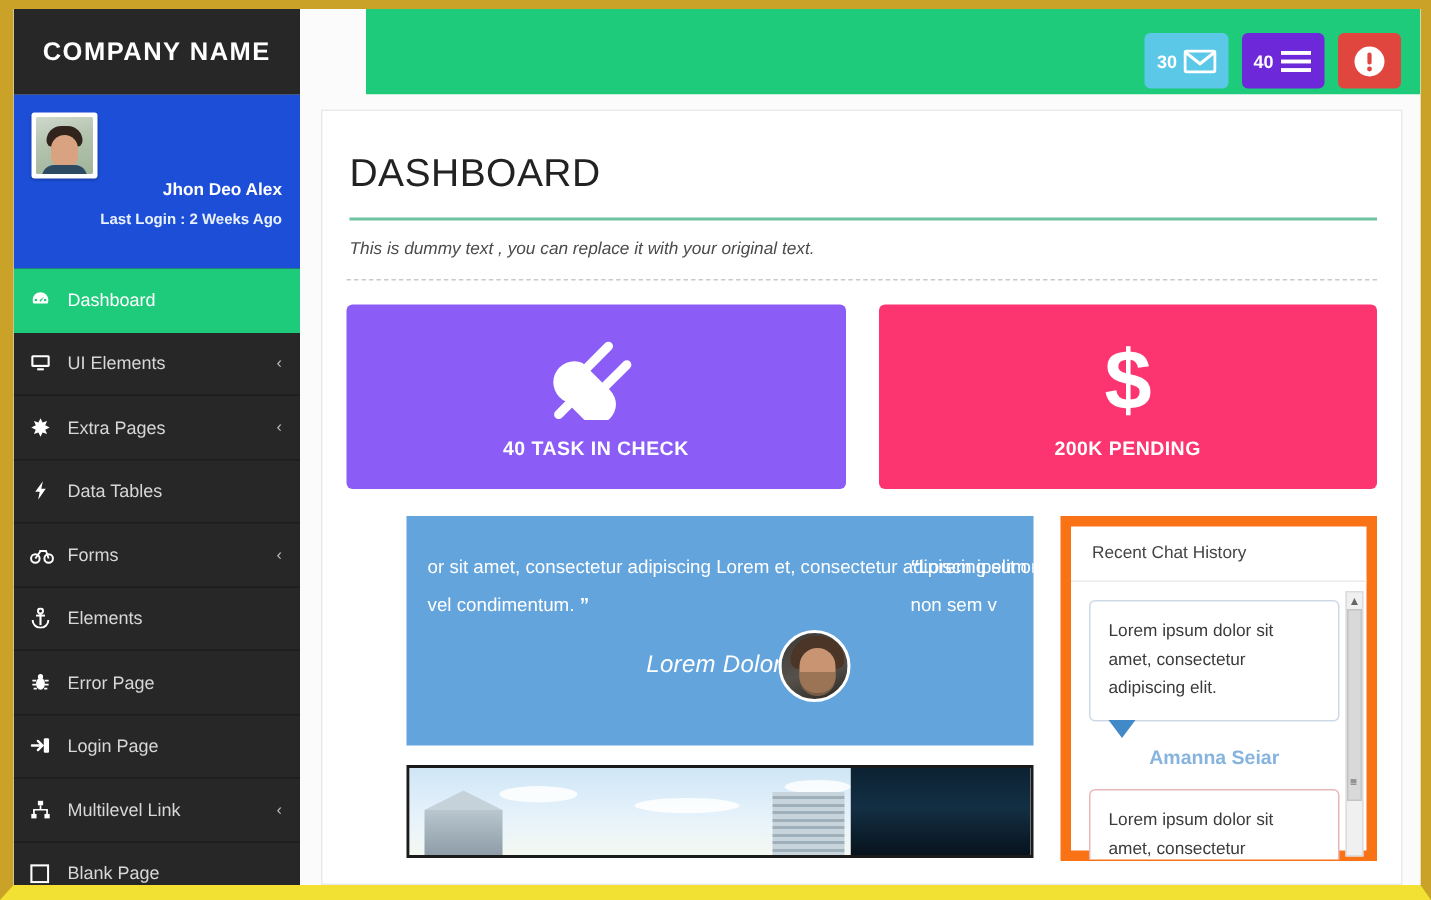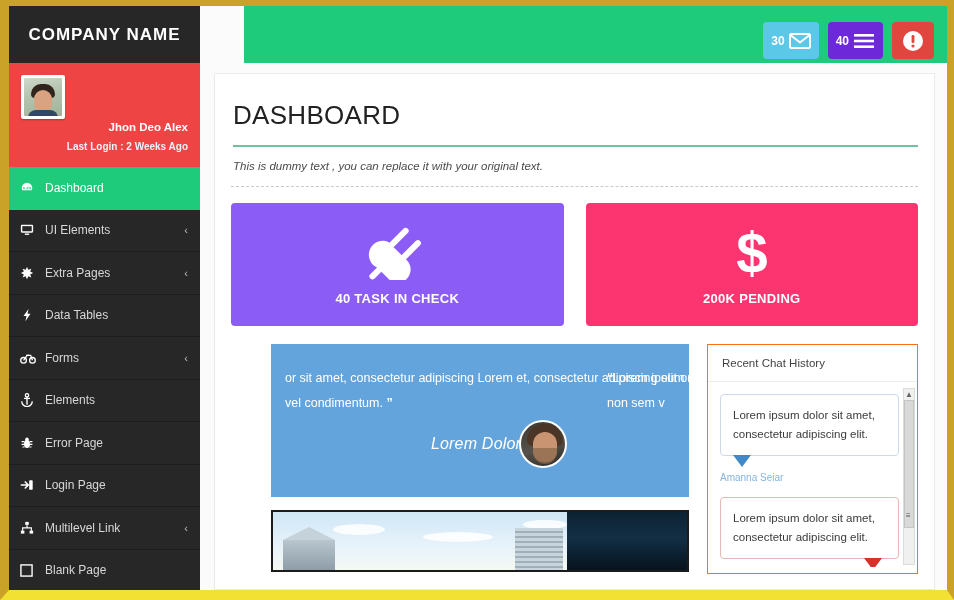--- a/index.html
+++ b/index.html
@@ -43,21 +43,21 @@
   .hbtn.mail { background:#5bc8e8; }
   .hbtn.menu { background:#6d28d9; }
   .hbtn.alert{ background:#e0453e; min-width:42px; }
   .hbtn svg { display:block; }
 
   
   .sidebar {
     position:absolute; top:57px; left:0; width:191px; bottom:0;
     background:#272727; overflow:hidden;
   }
-  .userbox { background:#ef4444; height:104px; position:relative; padding:12px 12px 0 12px; }
+  .userbox { background:#1d4ed8; height:116px; position:relative; padding:12px 12px 0 12px; }
   .avatar {
     width:44px; height:44px; background:#fff; padding:3px;
     border-radius:2px; box-shadow:0 1px 2px rgba(0,0,0,.25);
   }
   .avatar-inner {
     width:100%; height:100%; border-radius:1px; overflow:hidden; position:relative;
     background:linear-gradient(165deg,#cfd8cd 0%,#b4c4ae 42%,#9fb39a 100%);
   }
   .face { position:absolute; left:50%; bottom:-2px; transform:translateX(-50%); width:30px; height:34px; }
   .hair { position:absolute; left:3px; top:0; width:24px; height:14px; background:#31241c; border-radius:12px 12px 5px 5px; }
@@ -128,35 +128,35 @@
   .sky {
     flex:1; position:relative;
     background:linear-gradient(180deg,#cfe6f5 0%,#e6f2fb 55%,#f4f8f2 100%);
   }
   .bldgA { position:absolute; left:10px; bottom:0; width:52px; height:30px; background:linear-gradient(180deg,#b9c6ce,#8e9da8); }
   .bldgA:after{ content:""; position:absolute; left:0; top:-13px; width:0; height:0; border-left:26px solid transparent; border-right:26px solid transparent; border-bottom:13px solid #c6d2da; }
   .bldgB { position:absolute; right:4px; bottom:0; width:48px; height:42px; background:repeating-linear-gradient(180deg,#c8d4dc 0 3px,#9fb0bb 3px 5px); }
   .cloud { position:absolute; background:#fff; border-radius:50%; opacity:.85; }
   .darkpane { width:120px; background:linear-gradient(180deg,#0c2233 0%,#132f44 45%,#07131d 100%); }
 
-  .chatpanel { border:1px solid #f97316; background:#fff; height:230px; position:relative; }
+  .chatpanel { border:7px solid #f97316; background:#fff; height:230px; position:relative; }
   .chathead { padding:12px 14px; font-size:11.5px; color:#444; border-bottom:1px solid #ececec; }
   .chatbody { position:relative; padding:12px 18px 0 12px; height:185px; overflow:hidden; }
   .bubble {
     border:1px solid #cdd9e6; border-radius:4px; background:#fff;
     padding:11px 12px; font-size:11.5px; color:#3b3b3b; line-height:19px; position:relative;
   }
   .bubble.red { border-color:#e8b7b7; }
   .bubble .tail, .bubble .tail-r {
     position:absolute; bottom:-12px; width:0; height:0;
     border-left:9px solid transparent; border-right:9px solid transparent;
   }
   .bubble .tail { left:12px; border-top:12px solid #4189c7; }
   .bubble .tail-r { right:16px; border-top:12px solid #d7312a; }
-  .chat-author { text-align:left; color:#86b4de; font-size:10px; margin:16px 0 14px 0; }
+  .chat-author { text-align:center; color:#86b4de; font-size:13px; margin:16px 0 14px 0;font-weight:bold; }
   .scrollbar {
     position:absolute; right:2px; top:6px; bottom:2px; width:12px;
     background:#f0f0f0; border:1px solid #dcdcdc;
   }
   .scroll-up, .scroll-dn { height:11px; text-align:center; font-size:8px; color:#666; line-height:11px; }
   .scroll-thumb { position:absolute; top:11px; left:0; width:10px; height:128px; background:#d9d9d9; border:1px solid #c4c4c4; }
   .scroll-grip { position:absolute; top:122px; left:2px; font-size:8px; color:#555; }
 </style>
 </head>
 <body>

